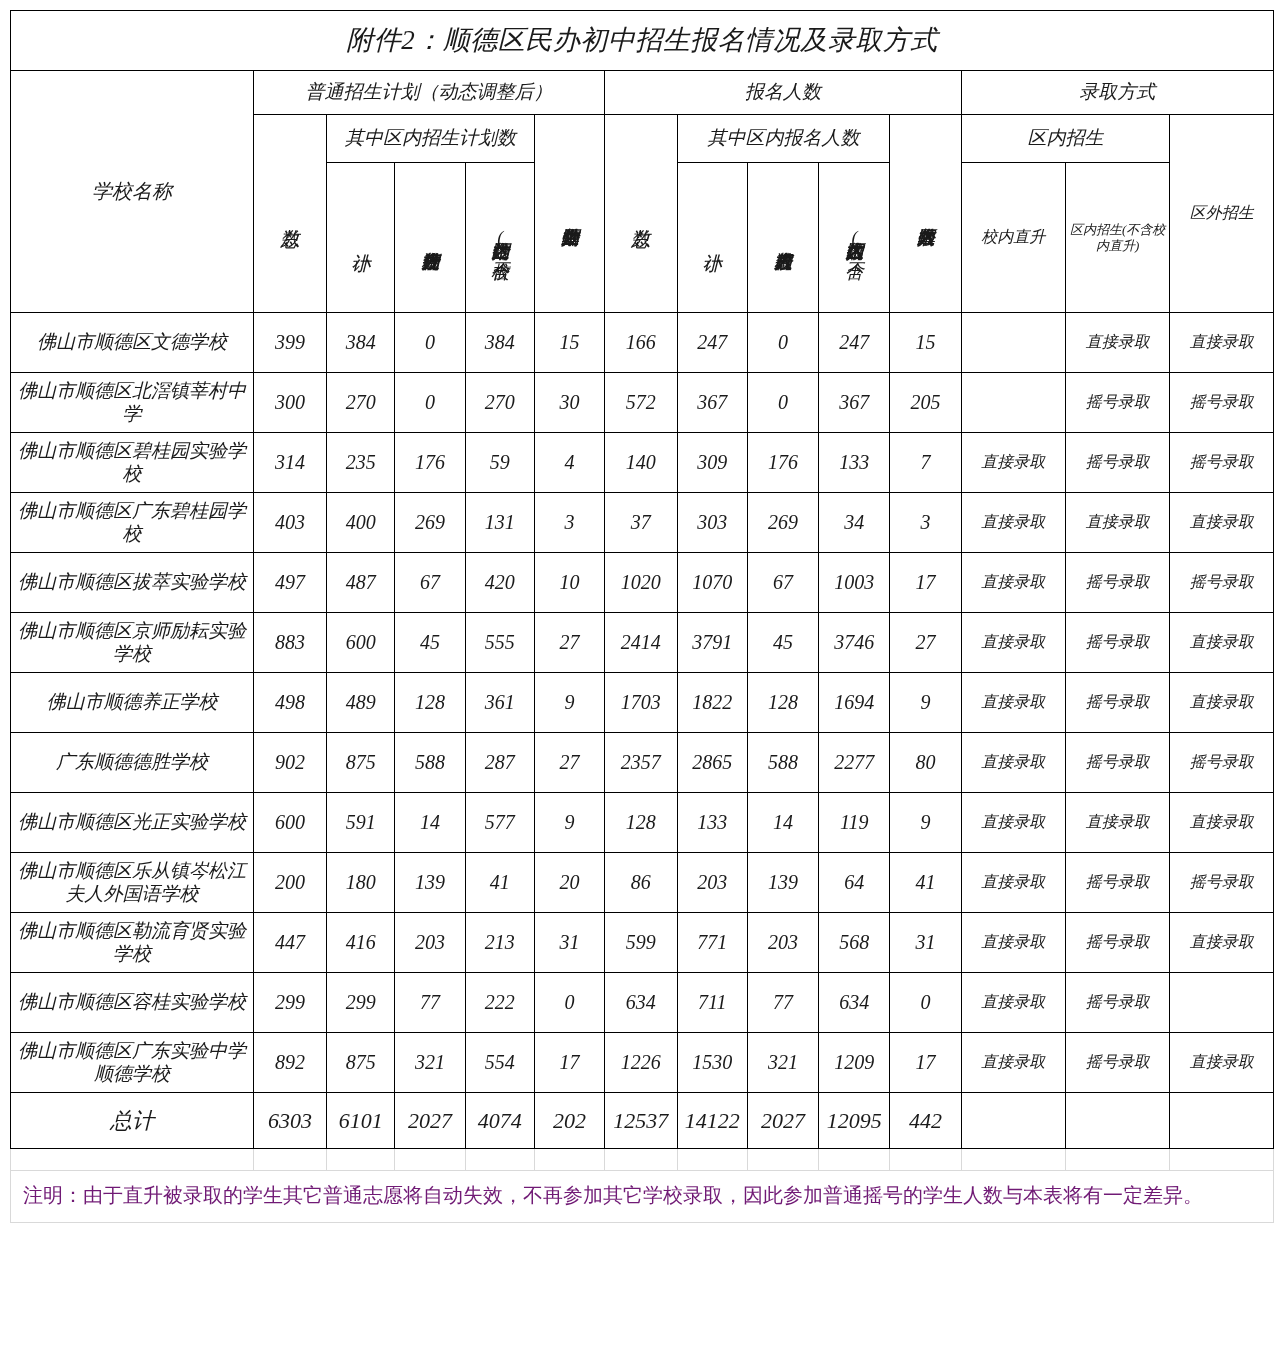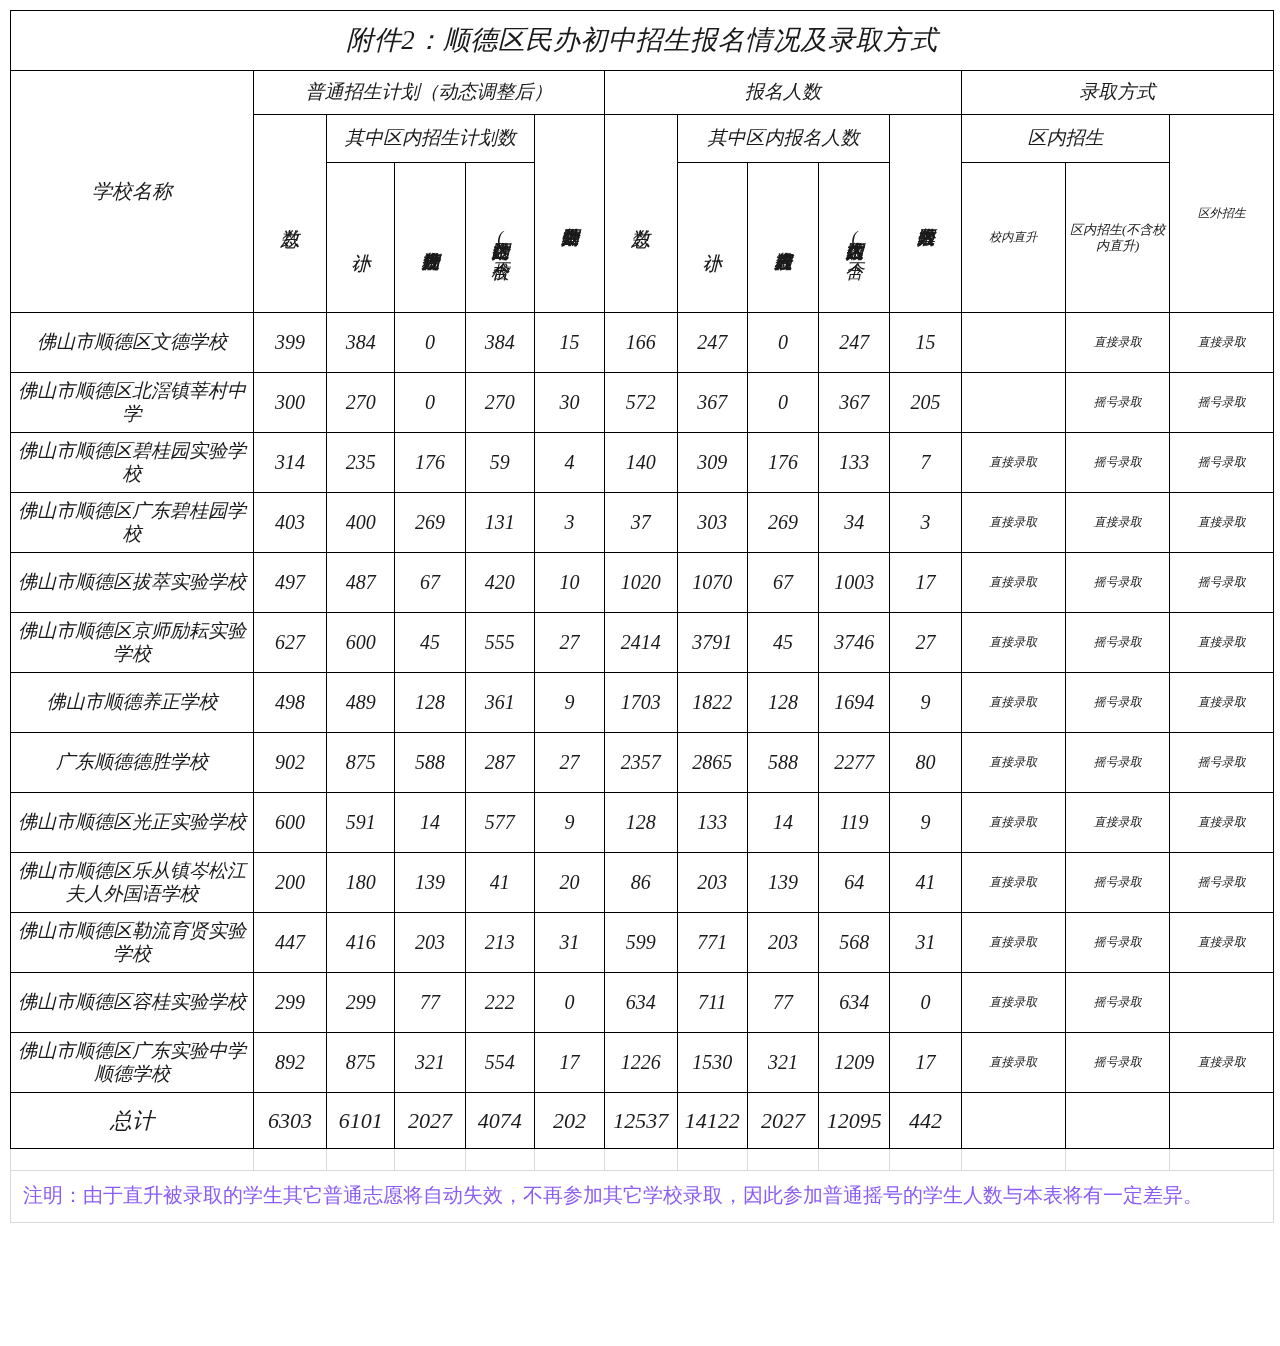--- a/index.html
+++ b/index.html
@@ -72,42 +72,42 @@
   .schoolname {
     font-size: 19px;
     padding: 2px 4px;
     line-height: 1.25;
   }
   .datacell {
     font-size: 20px;
     font-family: "Liberation Serif", "DejaVu Serif", serif;
   }
   .methodcell {
-    font-size: 12px;
+    font-size: 16px;
     white-space: nowrap;
   }
   tr.datarow { height: 60px; }
   tr.totalrow { height: 56px; }
   tr.totalrow td { font-size: 22px; }
   
   tr.spacer td {
     height: 22px;
     border: 1px solid #d9d9d9;
     border-top: 1px solid #000;
   }
   
   .note-box {
     width: 1264px;
     margin: 0 0 0 10px;
     border: 1px solid #d9d9d9;
     border-top: none;
     padding: 10px 12px 12px 12px;
     font-size: 20px;
     line-height: 1.45;
-    color: #8b5cf6;
+    color: #701a75;
     text-align: left;
     background: #fff;
   }
 </style>
 </head>
 <body>
 
 <div id="page">
 
   <table class="main">
@@ -278,21 +278,21 @@
           <td class="datacell">1070</td>
           <td class="datacell">67</td>
           <td class="datacell">1003</td>
           <td class="datacell">17</td>
           <td class="methodcell">直接录取</td>
           <td class="methodcell">摇号录取</td>
           <td class="methodcell">摇号录取</td>
         </tr>
         <tr class="datarow">
           <td class="schoolname">佛山市顺德区京师励耘实验学校</td>
-          <td class="datacell">627</td>
+          <td class="datacell">883</td>
           <td class="datacell">600</td>
           <td class="datacell">45</td>
           <td class="datacell">555</td>
           <td class="datacell">27</td>
           <td class="datacell">2414</td>
           <td class="datacell">3791</td>
           <td class="datacell">45</td>
           <td class="datacell">3746</td>
           <td class="datacell">27</td>
           <td class="methodcell">直接录取</td>

